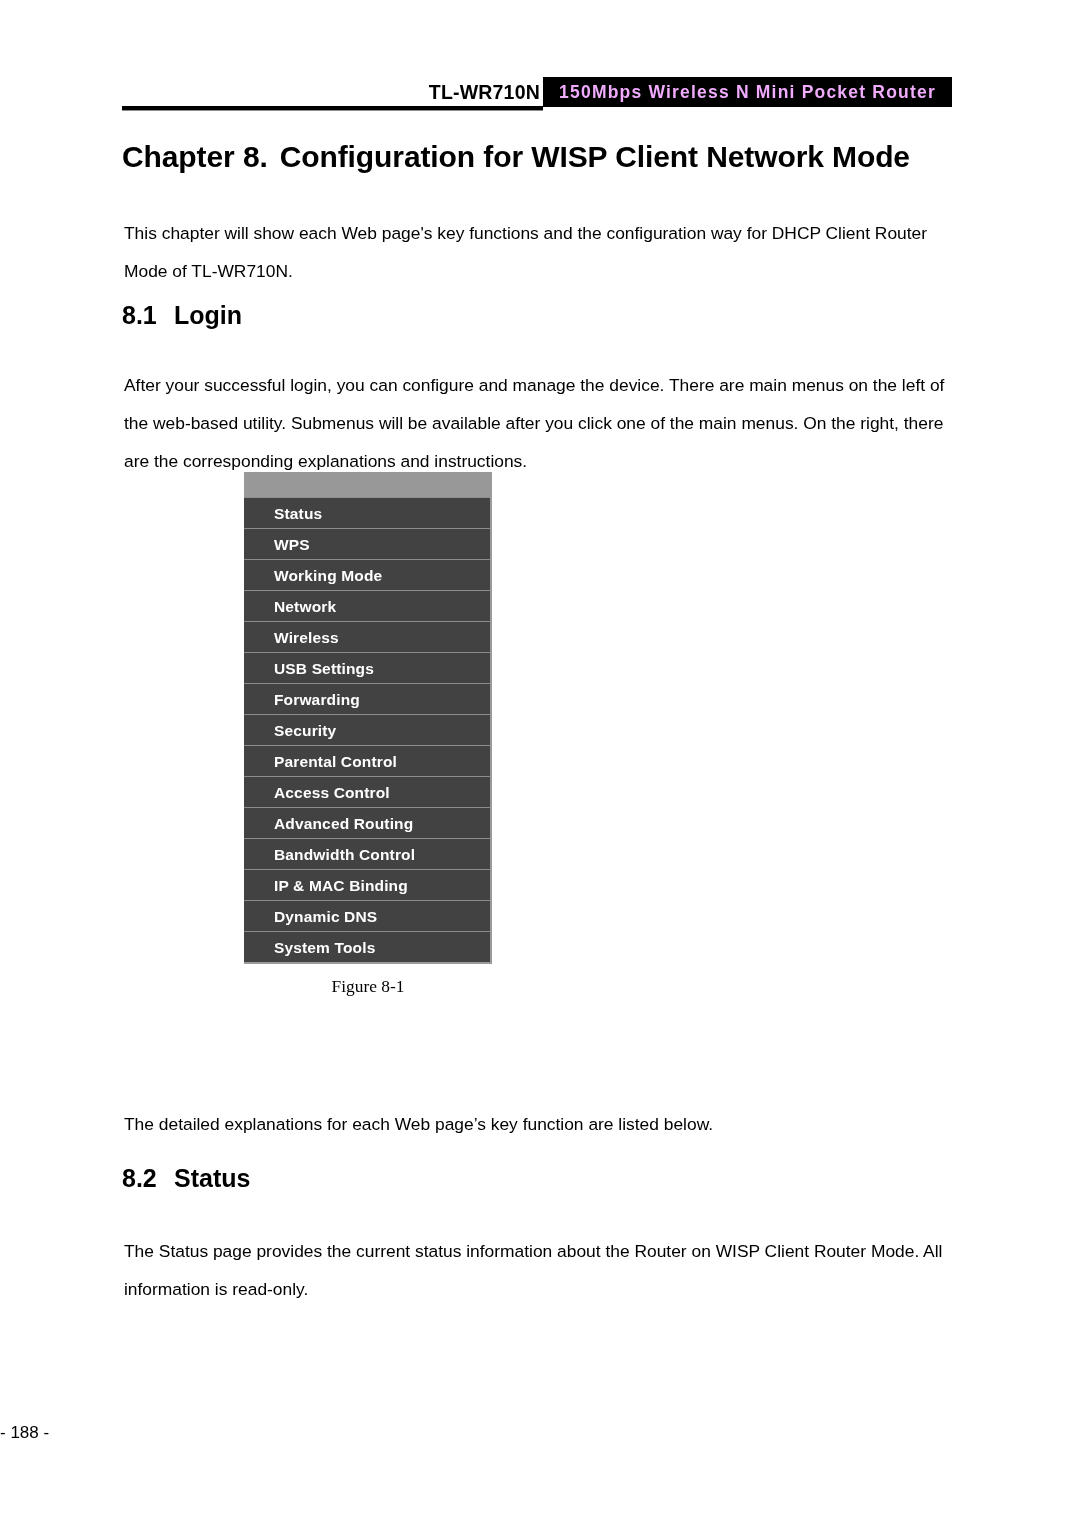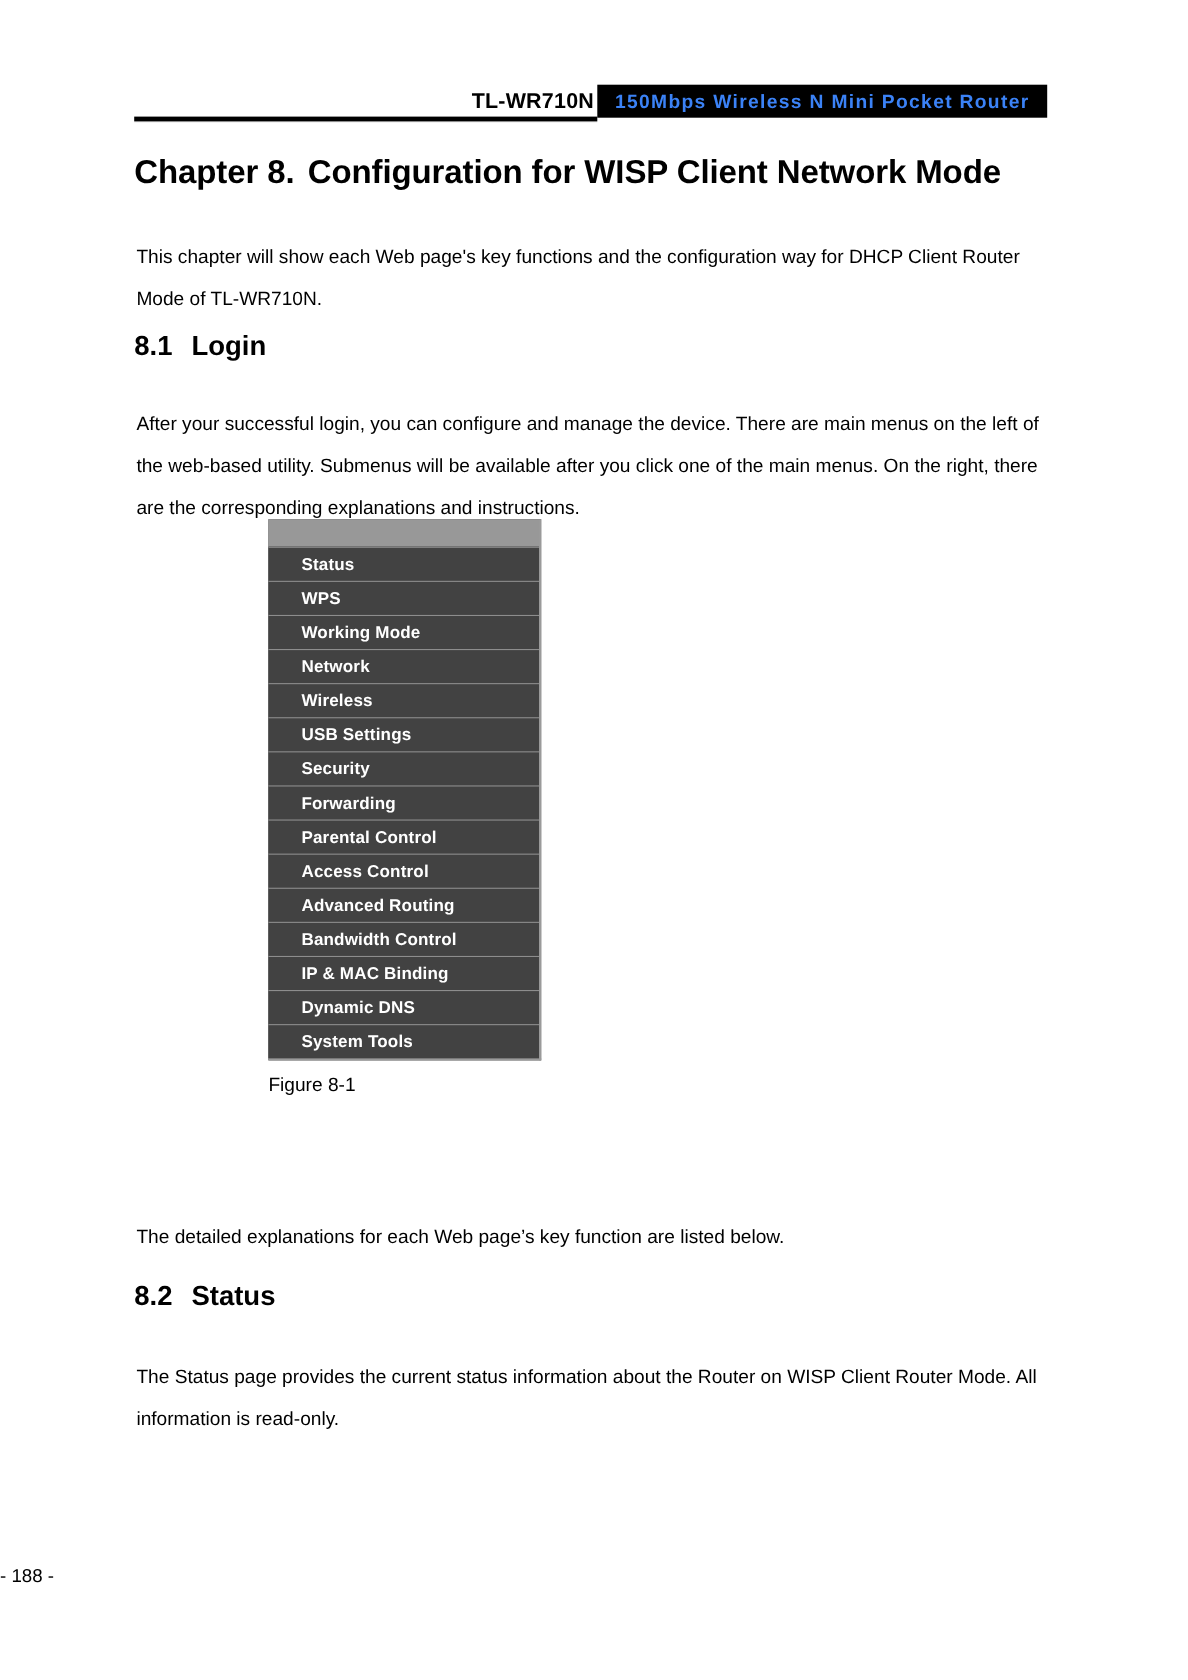--- a/index.html
+++ b/index.html
@@ -50,21 +50,21 @@
     background: #000000;
   }
   .header-bar-text {
     position: absolute;
     left: 0;
     top: 0;
     width: 409px;
     height: 30px;
     line-height: 30px;
     text-align: center;
-    color: #3b82f6;
+    color: #f0abfc;
     font-size: 17.5px;
     font-weight: bold;
     letter-spacing: 1.2px;
     white-space: nowrap;
   }
   .header-rule {
     position: absolute;
     left: 122px;
     top: 106px;
     width: 421px;
@@ -146,23 +146,24 @@
     font-weight: bold;
     padding-left: 30px;
     box-sizing: border-box;
     border-top: 1.6px solid #8d8d8d;
     letter-spacing: 0.15px;
     white-space: nowrap;
     overflow: hidden;
   }
   .figure-caption {
     margin-top: 12px;
-    text-align: left;
+    text-align: center;
     font-size: 17.4px;
     width: 248px;
+    font-family: Liberation Serif, serif;
   }
 
   
   .footer {
     position: absolute;
     left: 0;
     top: 1423px;
     width: 1080px;
     text-align: left;
     font-size: 17px;
@@ -196,22 +197,22 @@
 
   <div class="figure">
     <div class="menu">
       <div class="menu-top-strip"></div>
       <div class="menu-item">Status</div>
       <div class="menu-item">WPS</div>
       <div class="menu-item">Working Mode</div>
       <div class="menu-item">Network</div>
       <div class="menu-item">Wireless</div>
       <div class="menu-item">USB Settings</div>
+      <div class="menu-item">Forwarding</div>
       <div class="menu-item">Security</div>
-      <div class="menu-item">Forwarding</div>
       <div class="menu-item">Parental Control</div>
       <div class="menu-item">Access Control</div>
       <div class="menu-item">Advanced Routing</div>
       <div class="menu-item">Bandwidth Control</div>
       <div class="menu-item">IP &amp; MAC Binding</div>
       <div class="menu-item">Dynamic DNS</div>
       <div class="menu-item">System Tools</div>
     </div>
     <div class="figure-caption">Figure 8-1</div>
   </div>

